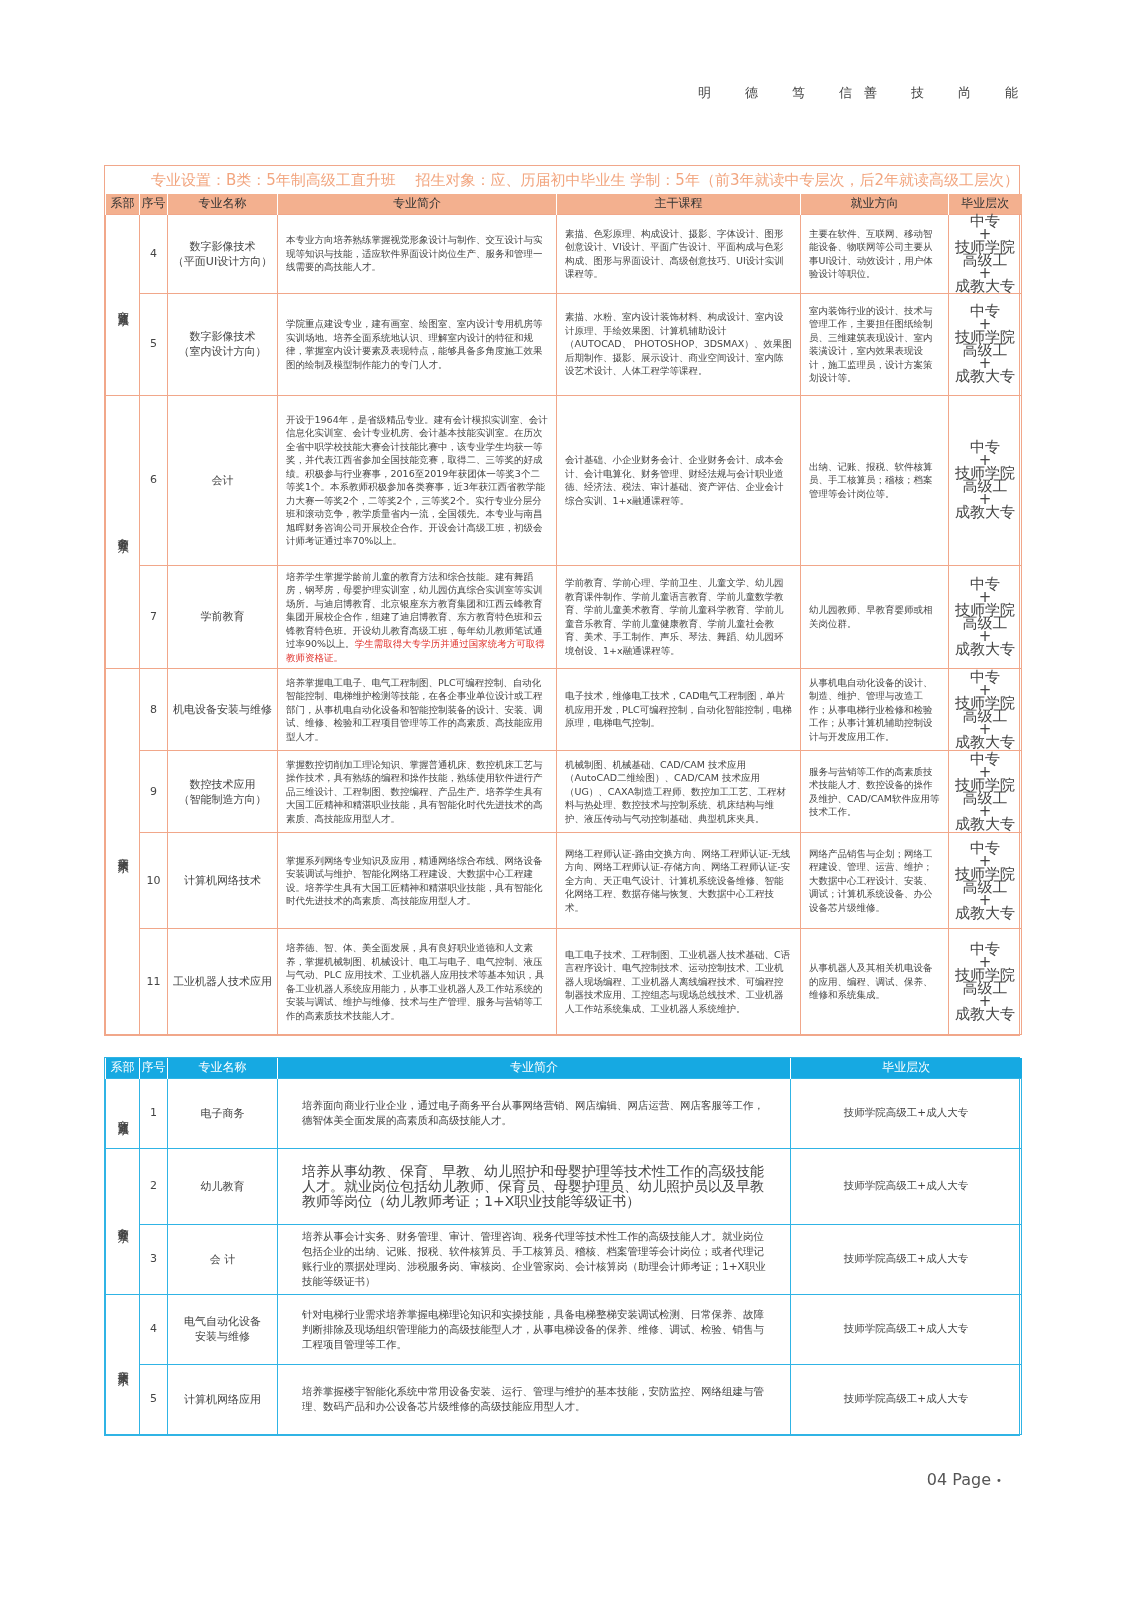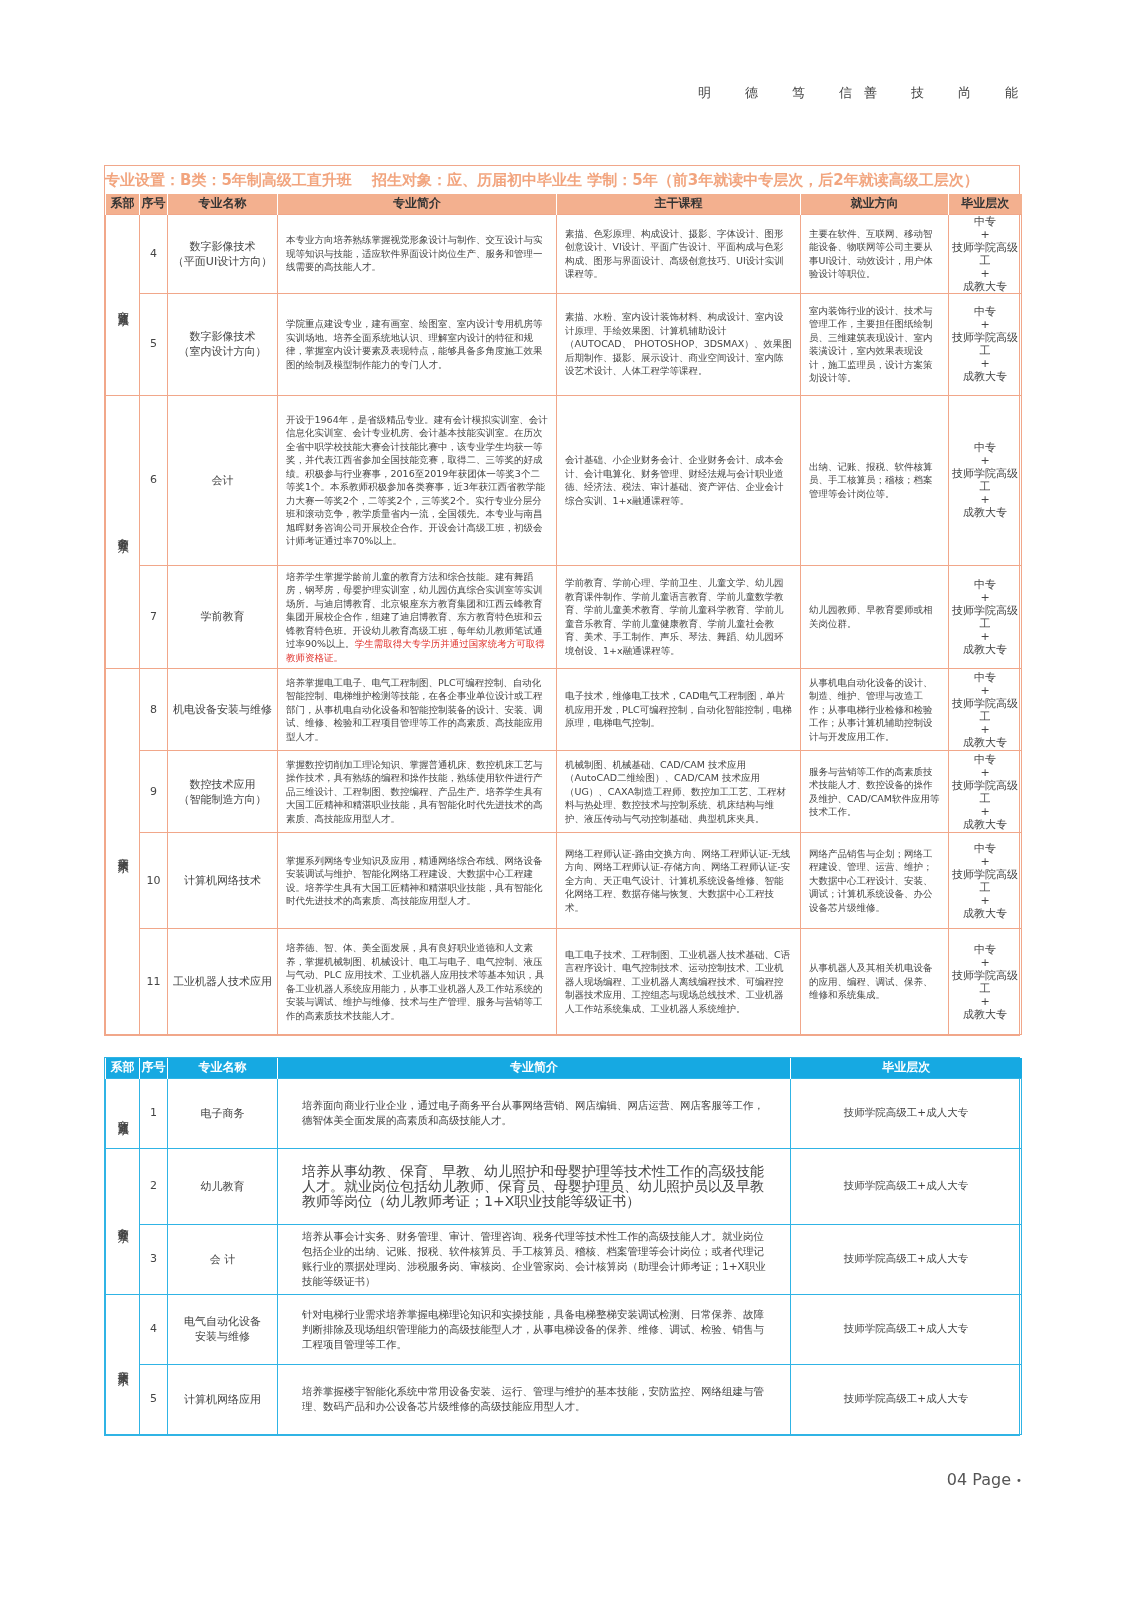--- a/index.html
+++ b/index.html
@@ -5,38 +5,38 @@
   * { box-sizing: border-box; margin: 0; padding: 0; }
   body { width: 1130px; height: 1600px; background: #ffffff; font-family: "DejaVu Sans", "Liberation Sans", sans-serif; color: #333; position: relative; overflow: hidden; }
   .header { position: absolute; right: 112px; top: 80px; text-align: left; width: 320px; }
   .school-name { color: #6fbf9a; font-size: 19px; letter-spacing: 0.5px; white-space: nowrap; }
   .mottos { display: flex; justify-content: space-between; margin-top: 4px; font-size: 13px; color: #444; }
   .motto-group { display: flex; gap: 34px; }
 
   .section { position: absolute; left: 104px; width: 916px; }
   .sec-b { top: 165px; border: 1px solid #f1a78a; }
   .sec-c { top: 1057px; border: 1px solid #30b4e5; }
-  .sec-title { height: 28px; line-height: 28px; text-align: left; font-size: 15px; font-weight: bold; white-space: nowrap; }
+  .sec-title { height: 28px; line-height: 28px; text-align: right; font-size: 15px; font-weight: normal; white-space: nowrap; }
   .sec-b .sec-title { color: #f2a57f; }
   .sec-c .sec-title { color: #1aa7dd; }
   table { border-collapse: collapse; width: 100%; table-layout: fixed; }
-  th { font-weight: bold; font-size: 12px; height: 20px; }
+  th { font-weight: normal; font-size: 12px; height: 20px; }
   .sec-b th { background: #f3b08f; color: #333; border-left: 1px solid #fff; }
   .sec-c th { background: #16a9e2; color: #fff; border-left: 1px solid #fff; }
   td { font-size: 9.5px; line-height: 13.5px; vertical-align: middle; color: #444; }
   .sec-b td { border: 1px solid #f1a78a; }
   .sec-c td { border: 1px solid #30b4e5; }
   .c { text-align: center; }
   .dept { writing-mode: vertical-rl; text-orientation: upright; font-size: 11px; letter-spacing: 1px; margin: 0 auto; }
   .pad { padding: 4px 8px; }
   .num { font-size: 11px; }
   .name { font-size: 11px; line-height: 15px; }
-  .grad { font-size: 11px; line-height: 13px; text-align: center; }
+  .grad { font-size: 15px; line-height: 13px; text-align: center; }
   .red { color: #e0322c; }
-  .footer { position: absolute; right: 108px; top: 1470px; font-size: 16px; color: #555; }
+  .footer { position: absolute; right: 128px; top: 1470px; font-size: 16px; color: #555; }
   .footer .dot { font-size: 10px; vertical-align: middle; }
 </style>
 </head>
 <body>
 
 <div class="header">
   <div class="mottos">
     <div class="motto-group">
       <span>明</span>
       <span>德</span>

